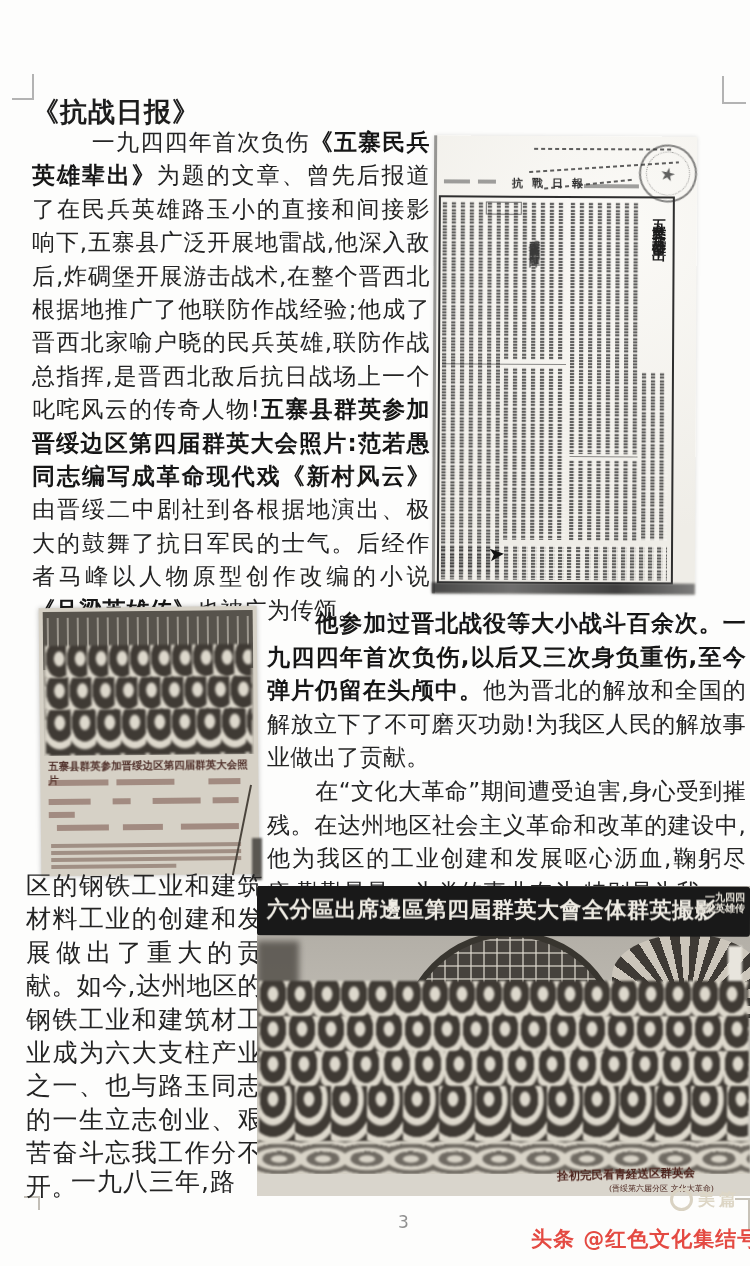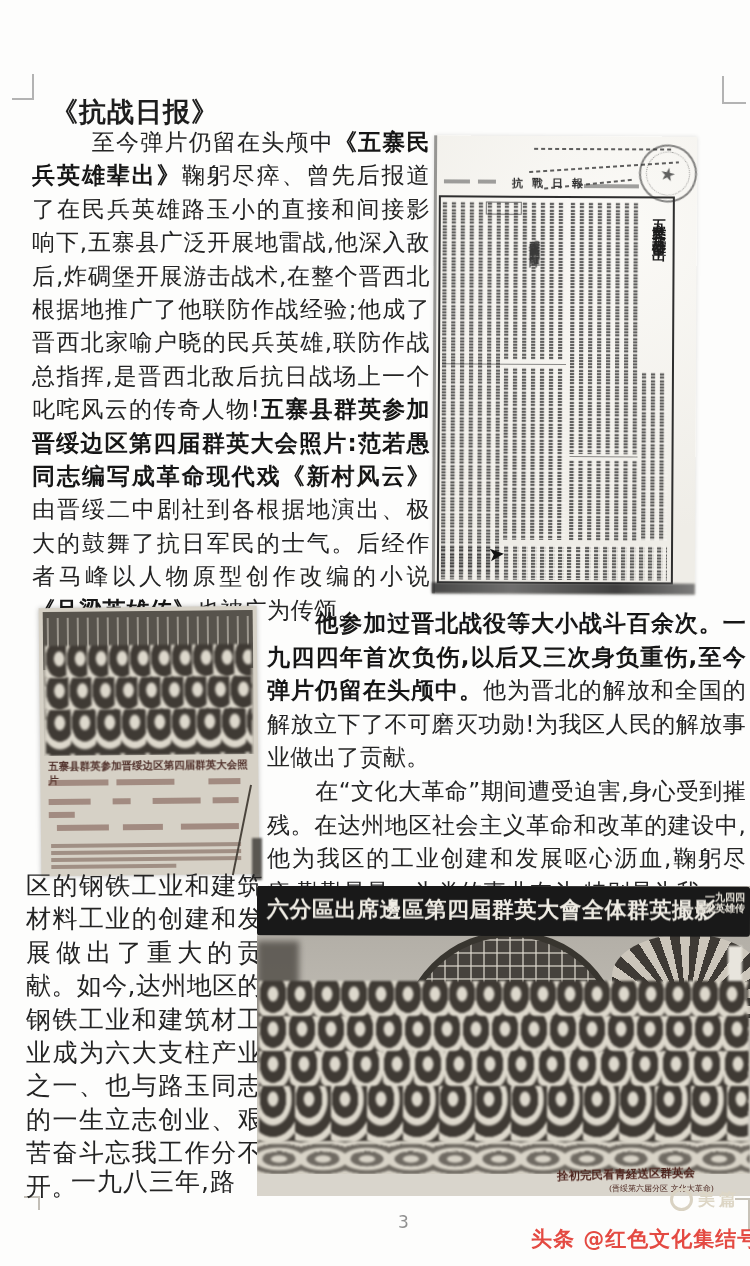--- a/index.html
+++ b/index.html
@@ -7,21 +7,21 @@
         font-family:"DejaVu Sans",sans-serif;color:#242424;}
 
   
   .crn{position:absolute;}
   .crn.tl{left:12px;top:74px;width:20px;height:24px;border-right:2px solid #b3b3b3;border-bottom:2px solid #b3b3b3;}
   .crn.tr{left:722px;top:76px;width:22px;height:26px;border-left:2px solid #b3b3b3;border-bottom:2px solid #b3b3b3;}
   .crn.bl{left:24px;top:1196px;width:14px;height:12px;border-right:2px solid #c2beb6;border-top:2px solid #c2beb6;}
   .crn.br{left:735px;top:1198px;width:13px;height:30px;border-right:2px solid #c8c3b8;border-top:2px solid #c8c3b8;}
 
   
-  .title{position:absolute;left:32px;top:94px;font-size:27px;font-weight:700;color:#1d1d1d;letter-spacing:1px;margin-left:19px;}
+  .title{position:absolute;left:32px;top:94px;font-size:27px;font-weight:700;color:#1d1d1d;letter-spacing:1px;}
   .colA{position:absolute;left:32px;top:126px;width:398px;font-size:23px;line-height:33.4px;
         text-align:justify;letter-spacing:.5px;}
   .colA p{margin:0;text-indent:2.6em;}
   .colB{position:absolute;left:267px;top:607px;width:479px;font-size:23px;line-height:33.6px;
         text-align:justify;letter-spacing:.2px;}
   .colB p{margin:0;text-indent:2.1em;}
   .colC{position:absolute;left:26px;top:869px;width:237px;font-size:25px;line-height:33.4px;
         text-align:justify;letter-spacing:.4px;}
   .colC p{margin:0;}
   .para5{position:absolute;left:26px;top:1165px;width:260px;font-size:25px;letter-spacing:1px;margin:0;text-indent:1.8em;}
@@ -129,21 +129,21 @@
 <div class="page">
 
   <div class="crn tl"></div>
   <div class="crn tr"></div>
   <div class="crn bl"></div>
   <div class="crn br"></div>
 
   <div class="title">《抗战日报》</div>
 
   <div class="colA">
-    <p><span>至今弹片仍留在头颅中</span><b>《五寨民兵英雄辈出》</b><span>鞠躬尽瘁、曾先后报道了在民兵英雄路玉小的直接和间接影响下,五寨县广泛开展地雷战,他深入敌后,炸碉堡开展游击战术,在整个晋西北根据地推广了他联防作战经验;他成了晋西北家喻户晓的民兵英雄,联防作战总指挥,是晋西北敌后抗日战场上一个叱咤风云的传奇人物!</span><b>五寨县群英参加晋绥边区第四届群英大会照片:范若愚同志编写成革命现代戏《新村风云》</b><span>由晋绥二中剧社到各根据地演出、极大的鼓舞了抗日军民的士气。后经作者马峰以人物原型创作改编的小说</span><b>《吕梁英雄传》</b><span>也被广为传颂。</span></p>
+    <p><span>一九四四年首次负伤</span><b>《五寨民兵英雄辈出》</b><span>为题的文章、曾先后报道了在民兵英雄路玉小的直接和间接影响下,五寨县广泛开展地雷战,他深入敌后,炸碉堡开展游击战术,在整个晋西北根据地推广了他联防作战经验;他成了晋西北家喻户晓的民兵英雄,联防作战总指挥,是晋西北敌后抗日战场上一个叱咤风云的传奇人物!</span><b>五寨县群英参加晋绥边区第四届群英大会照片:范若愚同志编写成革命现代戏《新村风云》</b><span>由晋绥二中剧社到各根据地演出、极大的鼓舞了抗日军民的士气。后经作者马峰以人物原型创作改编的小说</span><b>《吕梁英雄传》</b><span>也被广为传颂。</span></p>
   </div>
 
   <div class="np">
     <div class="edgeL"></div>
     <div class="mastbar" style="left:10px;top:44px;width:26px;"></div>
     <div class="mastbar" style="left:44px;top:44px;width:18px;"></div>
     <div class="masthead">抗戰日報</div>
     <div class="mastbar" style="left:150px;top:48px;width:55px;"></div>
     <div class="hand" style="left:100px;top:12px;width:140px;"></div>
     <div class="hand" style="left:95px;top:30px;width:150px;transform:rotate(-4deg);"></div>

